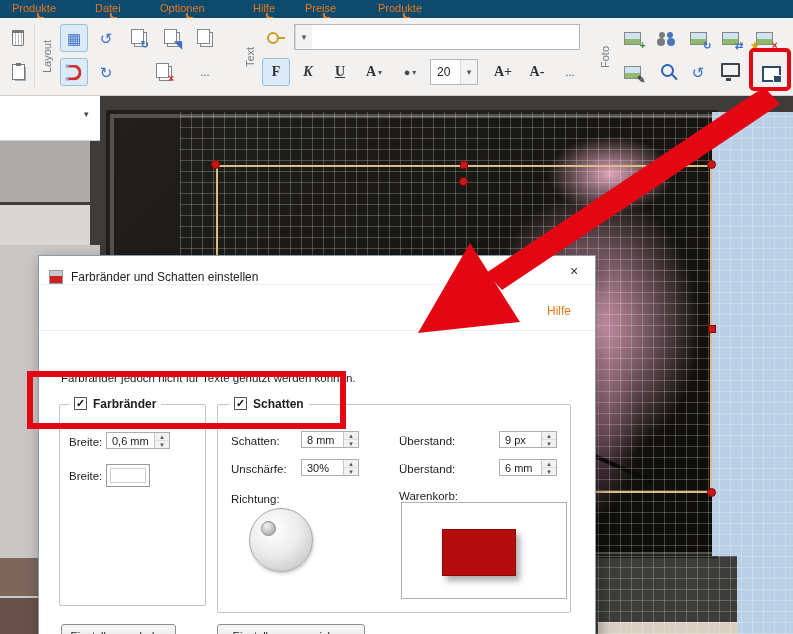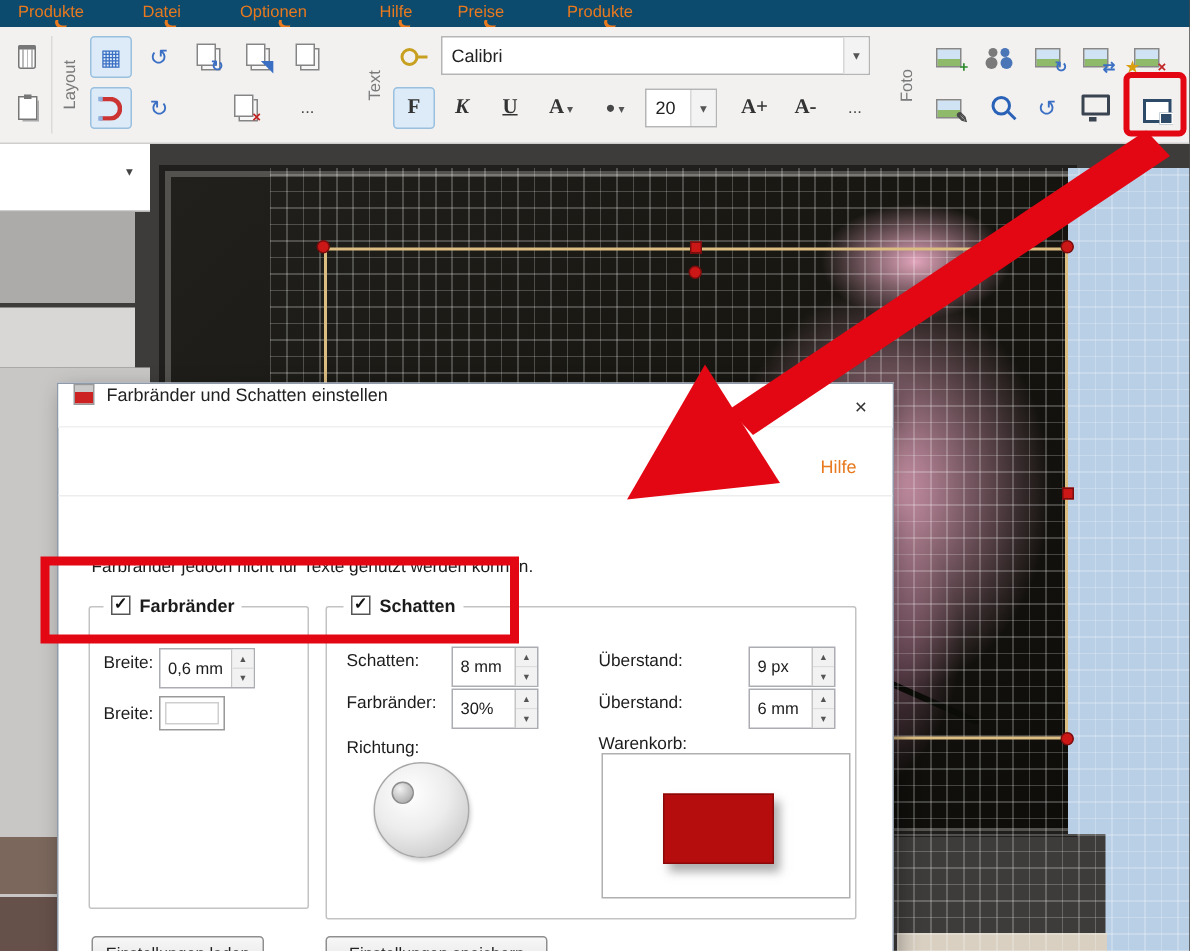--- a/index.html
+++ b/index.html
@@ -87,38 +87,38 @@
       repeating-linear-gradient(0deg,rgba(255,255,255,.22) 0 1px,transparent 1px 11px),
       repeating-linear-gradient(90deg,rgba(255,255,255,.22) 0 1px,transparent 1px 11px)}
   .selrect{position:absolute;left:216px;top:165px;width:496px;height:328px;border:2px solid #dcbd82;
     box-sizing:border-box;z-index:3}
   .handle{position:absolute;z-index:3;background:#cc1717;border:1px solid #7a0d0d;box-sizing:border-box}
   .h-circle{width:9px;height:9px;border-radius:50%}
   .h-square{width:8px;height:8px}
   
   .dialog{position:absolute;left:38px;top:255px;width:558px;height:400px;background:#fff;z-index:6;
     border:1px solid #8f9bab;box-shadow:3px 5px 14px rgba(0,0,0,.35);box-sizing:border-box;font-size:11.5px;color:#1c1c1c}
-  .dlg-title{position:absolute;left:0;right:0;top:0;height:28px;display:flex;align-items:flex-start;
+  .dlg-title{position:absolute;left:0;right:0;top:0;height:28px;display:flex;align-items:flex-end;
     padding-left:10px;border-bottom:1px solid #f0f0f0;background:#fff}
   .dlg-ico{width:14px;height:14px;border:1px solid #999;box-sizing:border-box;
     background:linear-gradient(180deg,#c9c9c9 0 38%,#cc2222 38% 100%)}
   .dlg-title .t{margin-left:8px;font-size:12px;color:#222}
   .dlg-close{position:absolute;right:12px;top:6px;font-size:14px;color:#333;width:18px;height:18px;
     display:flex;align-items:center;justify-content:center}
   .dlg-help{position:absolute;right:24px;top:48px;color:#e8791e;font-size:12px}
   .dlg-sep{position:absolute;left:0;right:0;top:74px;height:1px;background:#ededed}
   .dlg-desc1{position:absolute;left:22px;top:97px;width:522px;line-height:1.4}
   .dlg-desc2{position:absolute;left:22px;top:114px;width:522px;line-height:1.4}
   .groupbox{position:absolute;border:1px solid #c3c3c3;border-radius:2px;background:#fff}
   .cbrow{position:absolute;display:flex;align-items:center;background:#fff;padding:0 5px;height:15px}
   .cb{width:13px;height:13px;border:1px solid #555;background:#fff;display:inline-flex;align-items:center;
     justify-content:center;font-size:11px;font-weight:bold;color:#111;box-sizing:border-box;line-height:1}
   .cbrow .lbl{margin-left:6px;font-weight:bold;font-size:12px}
   .flabel{position:absolute;white-space:nowrap}
-  .spin{position:absolute;height:27px;background:#fff;border:1px solid #abadb3;display:flex;box-sizing:border-box}
+  .spin{position:absolute;height:17px;background:#fff;border:1px solid #abadb3;display:flex;box-sizing:border-box}
   .spin .sval{flex:1;display:flex;align-items:center;padding-left:5px;font-size:11px}
   .spin .sarrows{width:14px;display:flex;flex-direction:column;border-left:1px solid #c5c5c5}
   .spin .sarrows span{flex:1;display:flex;align-items:center;justify-content:center;font-size:7px;color:#555;
     background:#f2f2f2;line-height:1}
   .spin .sarrows span:first-child{border-bottom:1px solid #ddd}
   .swatch{position:absolute;width:44px;height:23px;background:#fff;border:1px solid #9a9a9a;
     box-shadow:inset 0 0 0 3px #fff,inset 0 0 0 4px #cfcfcf;box-sizing:border-box}
   .dial{position:absolute;width:64px;height:64px;border-radius:50%;border:1px solid #a8a8a8;box-sizing:border-box;
     background:radial-gradient(circle at 38% 32%,#ffffff 0%,#ececec 45%,#cdcdcd 80%,#c0c0c0 100%);
     box-shadow:1px 2px 3px rgba(0,0,0,.18)}
@@ -191,21 +191,20 @@
     </div>
   <div class="tbtn" style="left:191px;top:40px">
       <span class="glyph g-sm c-dark">...</span>
     </div>
 
   <div class="vlabel" style="left:243px">Text</div>
   <div class="tbtn" style="left:262px;top:6px">
       <span class="i-key"></span>
     </div>
   <div class="combo" style="left:294px;top:6px;width:286px;height:26px">
-    <span class="cval">Calibri</span>
     <span class="carrow">▾</span>
   </div>
   <div class="tbtn pressed" style="left:262px;top:40px">
       <span class="fmt">F</span>
     </div>
   <div class="tbtn" style="left:294px;top:40px">
       <span class="fmt it">K</span>
     </div>
   <div class="tbtn" style="left:326px;top:40px">
       <span class="fmt un">U</span>
@@ -340,21 +339,21 @@
     <span class="lbl">Schatten</span>
   </div>
   <span class="flabel" style="left:192px;top:179px">Schatten:</span>
   <div class="spin" style="left:262px;top:175px;width:58px">
     <span class="sval">8 mm</span>
     <span class="sarrows">
         <span>▴</span>
         <span>▾</span>
       </span>
   </div>
-  <span class="flabel" style="left:192px;top:207px">Farbränder:</span>
+  <span class="flabel" style="left:192px;top:207px">Unschärfe:</span>
   <div class="spin" style="left:262px;top:203px;width:58px">
     <span class="sval">30%</span>
     <span class="sarrows">
         <span>▴</span>
         <span>▾</span>
       </span>
   </div>
   <span class="flabel" style="left:192px;top:237px">Richtung:</span>
   <div class="dial" style="left:210px;top:252px">
     <span class="dial-knob"></span>

